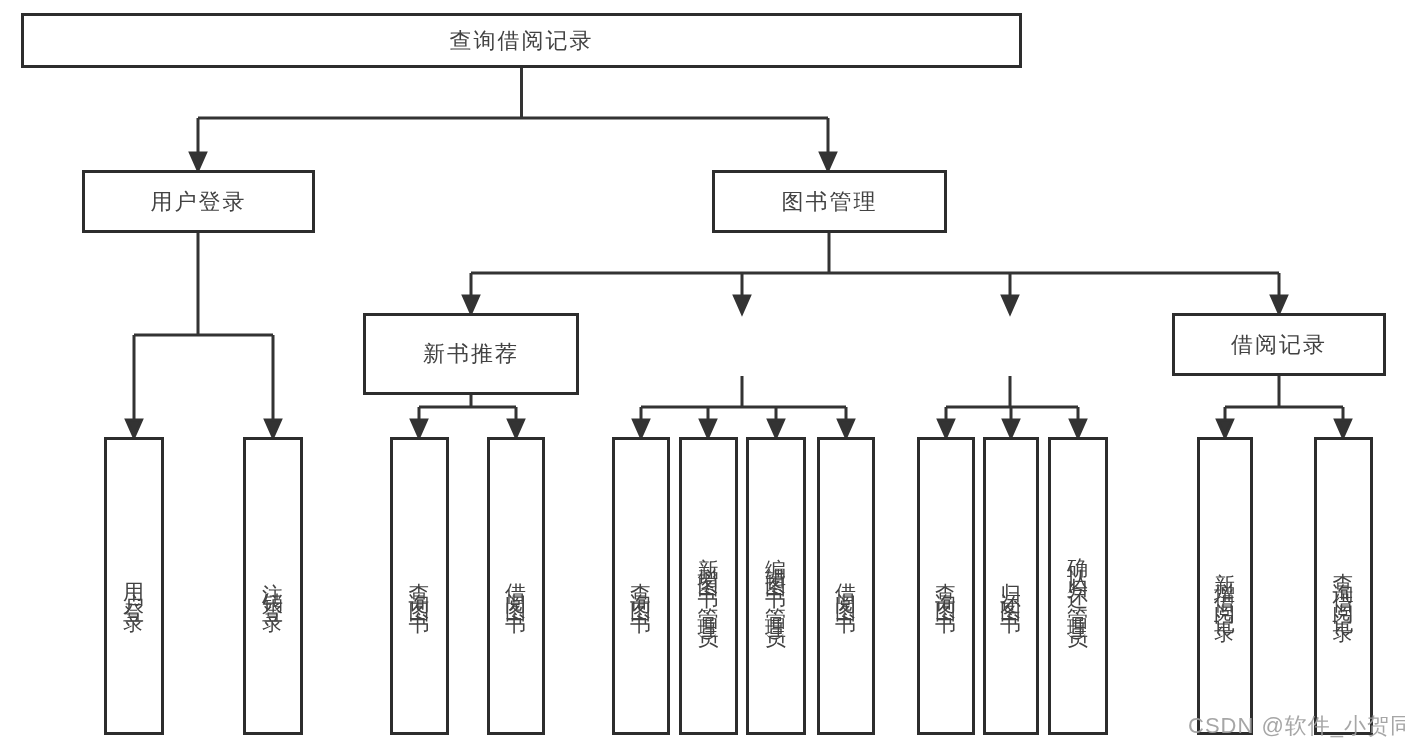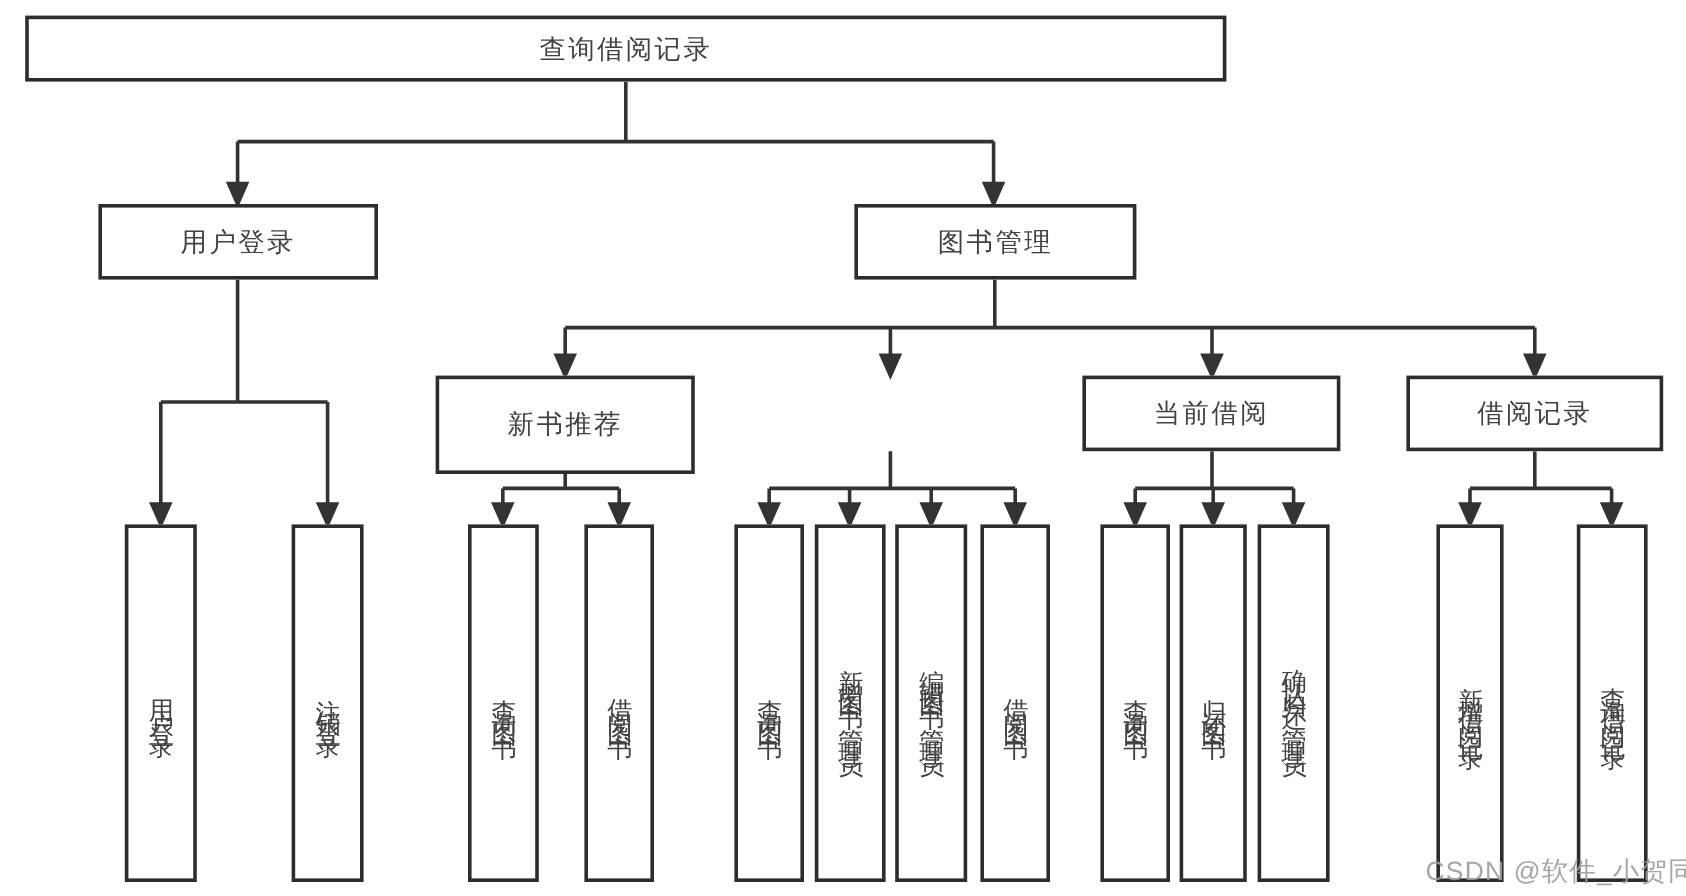--- a/index.html
+++ b/index.html
@@ -117,23 +117,20 @@
   <div class="node h" style="left:82px; top:170px; width:233px; height:63px;">
     <span>用户登录</span>
   </div>
   <div class="node h" style="left:712px; top:170px; width:235px; height:63px;">
     <span>图书管理</span>
   </div>
 
   <div class="node h" style="left:363px; top:313px; width:216px; height:82px;">
     <span>新书推荐</span>
   </div>
-  <div class="node h" style="left:902px; top:313px; width:215px; height:63px;">
-    <span>当前借阅</span>
-  </div>
   <div class="node h" style="left:1172px; top:313px; width:214px; height:63px;">
     <span>借阅记录</span>
   </div>
 
   <div class="node v" style="left:104px; top:437px; width:60px; height:298px;">
     <span>用户登录</span>
   </div>
   <div class="node v" style="left:243px; top:437px; width:60px; height:298px;">
     <span>注销登录</span>
   </div>

